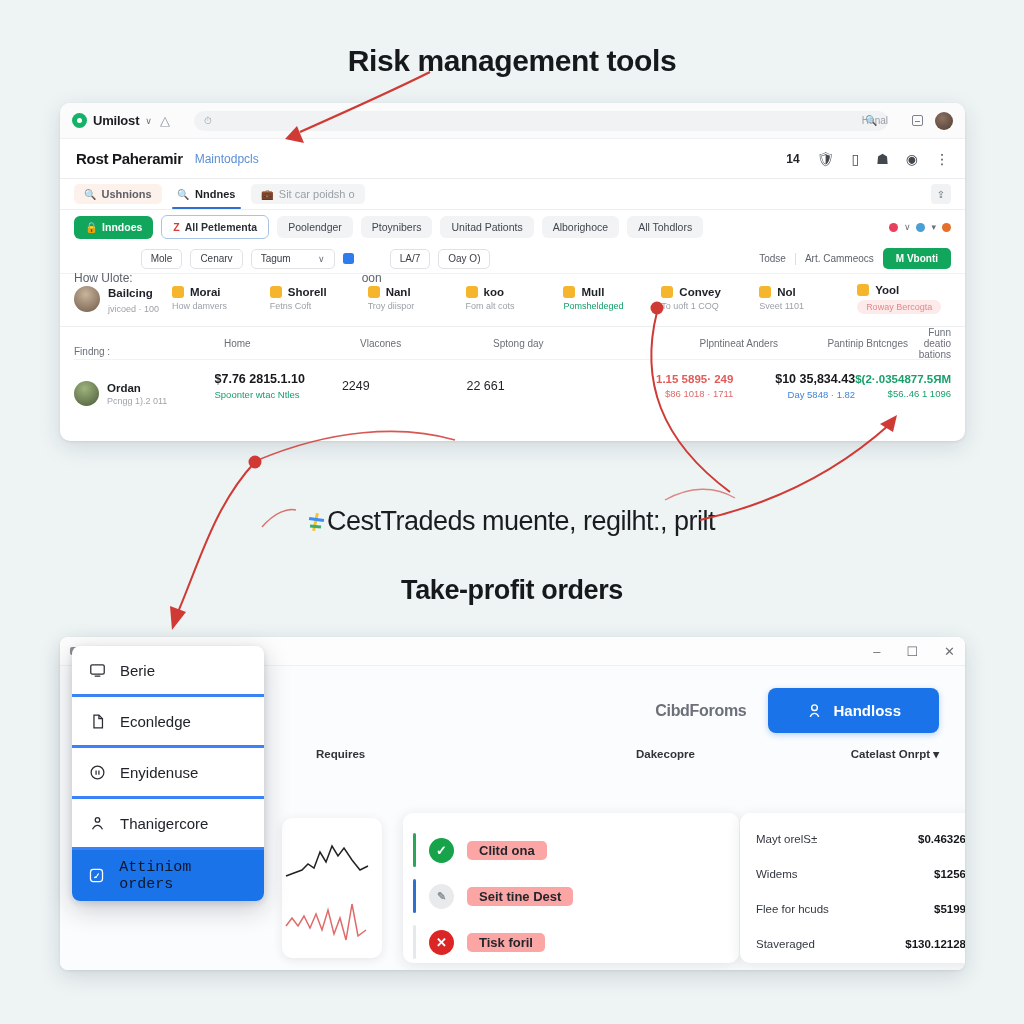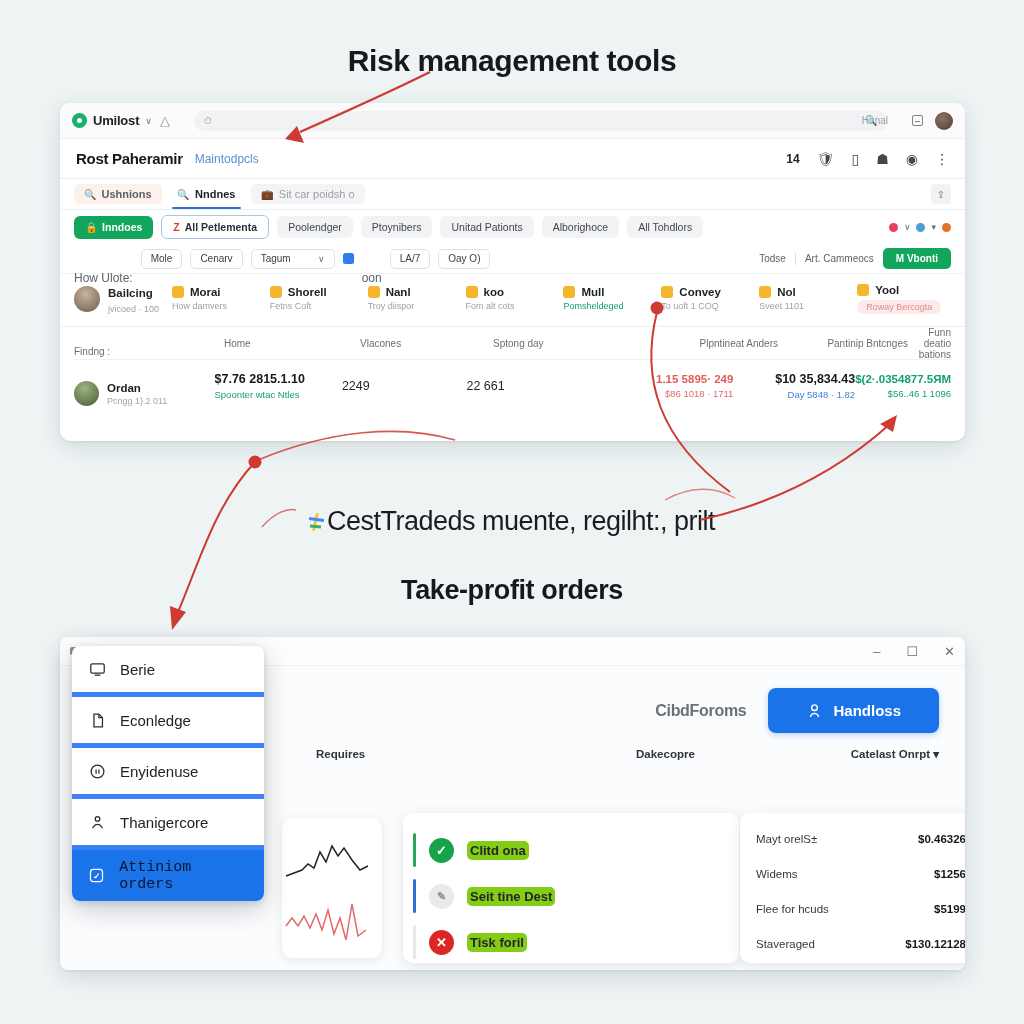--- a/index.html
+++ b/index.html
@@ -317,21 +317,21 @@
   }
   .st-row { display:flex; align-items:center; height:46px; padding-left:10px; gap:13px;}
   .st-bar { width:3px; height:34px; border-radius:2px; flex:none;}
   .st-ico {
     width:25px;height:25px;border-radius:50%;
     display:flex;align-items:center;justify-content:center;
     color:#fff;font-size:13px;font-weight:bold;flex:none;
   }
   .st-lbl {
     font-size:13px; font-weight:bold; color:#23262b;
-    background:#84cc16; border-radius:5px; padding:2px 3px;
+    background:#fca5a5; border-radius:5px; padding:2px 12px;
   }
 
   
   .list-card {
     position:absolute; left: 680px; top: 147px;
     width: 258px; height: 150px;
     background:#fff; border-radius:10px;
     box-shadow: 0 3px 14px rgba(20,35,60,0.10);
     padding: 8px 16px 0 16px;
   }
@@ -349,21 +349,21 @@
     box-shadow: 0 8px 26px rgba(15,25,45,0.22), 0 2px 6px rgba(15,25,45,0.12);
     overflow:hidden;
     z-index: 40;
     padding-bottom: 0;
   }
   .cm-item {
     display:flex; align-items:center; gap:14px;
     height: 51px;
     padding: 0 16px;
     font-size:15px; color:#20242a;
-    border-bottom: 5px solid #3b82f6;
+    border-bottom: 3px solid #3b82f6;
   }
   .cm-item:last-child { border-bottom:none; }
   .cm-item.sel { background:#1a73e8; color:#0f172a;font-family:Liberation Mono, monospace; }
   .cm-ico { width:18px; display:flex; align-items:center; justify-content:center; color:#2a2e34; }
   .cm-item.sel .cm-ico { color:#fff; }
 
   svg { display:block; }
 </style>
 </head>
 <body>

